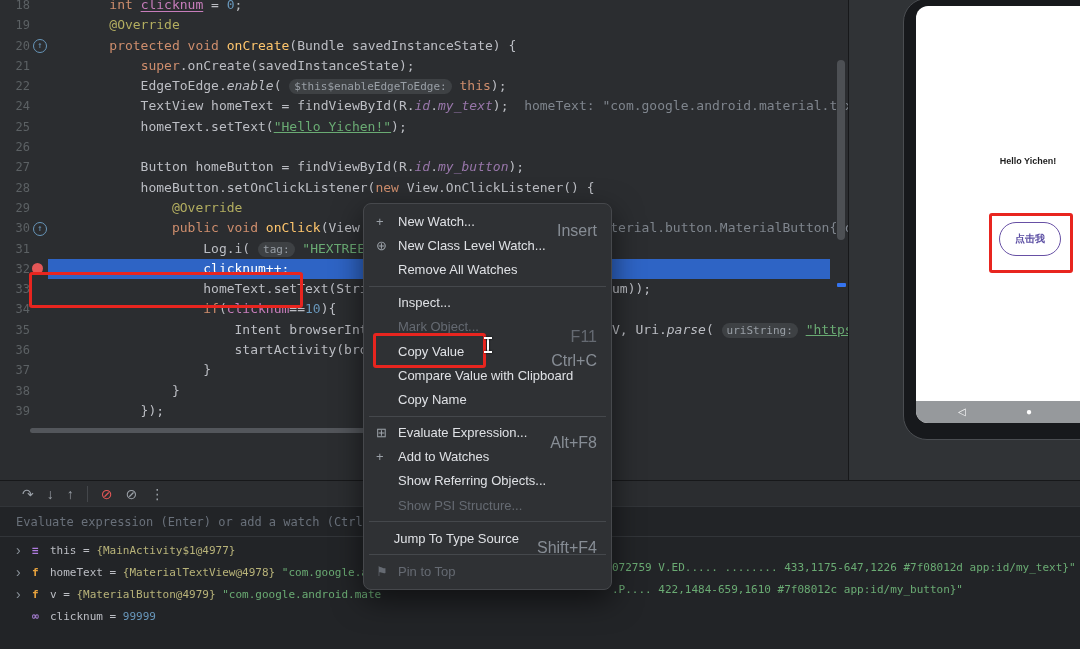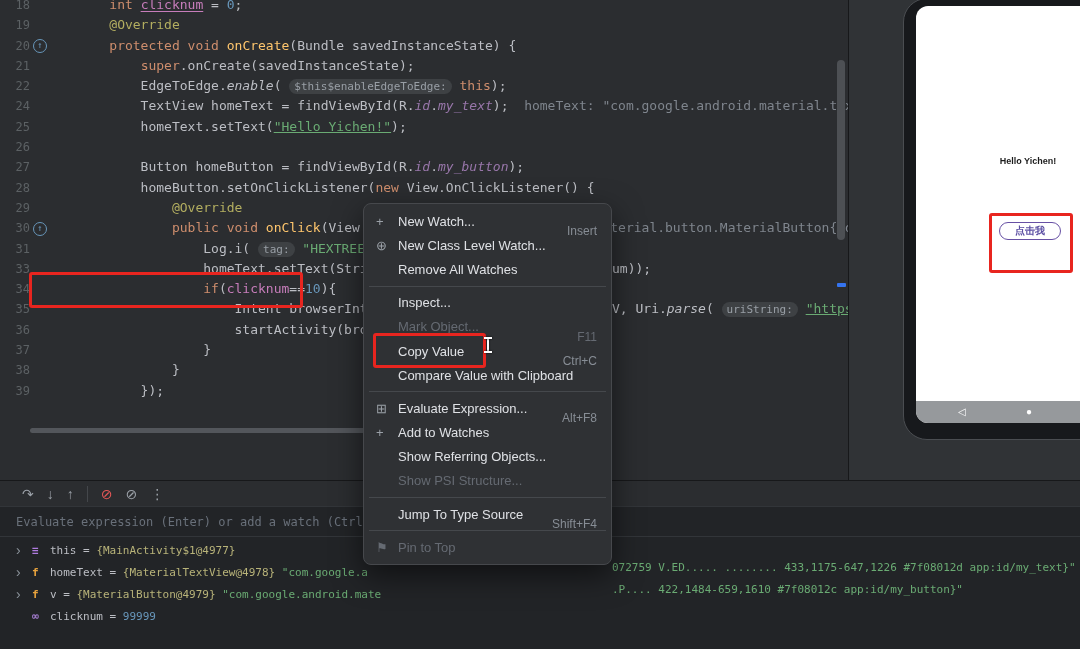--- a/index.html
+++ b/index.html
@@ -34,21 +34,21 @@
   .mexec{top:283px;background:#3574f0;}
 
   
   .devices{position:absolute;left:848px;top:0;width:232px;height:480px;background:#303336;border-left:1px solid #17181a;}
   .phone{position:absolute;left:54px;top:-2px;width:200px;height:440px;background:#17191c;
          border:1px solid #4a4d51;border-radius:24px;}
   .screen{position:absolute;left:12px;top:7px;right:-2px;bottom:16px;background:#ffffff;
           border-radius:12px 2px 2px 12px;overflow:hidden;}
   .hello{position:absolute;top:150px;left:66px;width:92px;text-align:center;font-size:9px;
          font-weight:bold;color:#1c1c1c;}
-  .devbtn{position:absolute;left:83px;top:216px;width:62px;height:18px;border-radius:17px;background:#fff;
+  .devbtn{position:absolute;left:83px;top:216px;width:62px;height:34px;border-radius:17px;background:#fff;
           border:1px solid #6750a4;color:#5b4ea3;font-weight:bold;font-size:10px;
           font-family:"DejaVu Sans","Liberation Sans",sans-serif;}
   .navbar{position:absolute;left:0;right:0;bottom:0;height:22px;background:#96999c;}
   .navtri{position:absolute;left:42px;top:5px;color:#fff;font-size:10px;line-height:12px;}
   .navhome{position:absolute;left:110px;top:5px;color:#fff;font-size:10px;line-height:12px;}
 
   
   .bottom{position:absolute;left:0;top:480px;width:1080px;height:169px;background:#222427;border-top:1px solid #17181a;}
   .dtoolbar{position:absolute;left:0;top:0;width:100%;height:26px;border-bottom:1px solid #323539;
             background:#2b2d30;display:flex;align-items:center;gap:13px;padding-left:22px;box-sizing:border-box;}
@@ -66,21 +66,21 @@
   .vn{color:#bcbec4}.vref{color:#b8b379}
 
   
   .menu{position:absolute;left:363px;top:203px;width:249px;background:#2f3134;border:1px solid #46484c;
         border-radius:8px;box-shadow:0 10px 30px rgba(0,0,0,.55);z-index:60;padding:5px 0;box-sizing:border-box;}
   .menu ul{list-style:none;margin:0;padding:0;}
   .mitem{position:relative;display:flex;align-items:center;height:24.2px;padding:0 10px 0 8px;
          font-size:13px;color:#dfe1e5;margin:0 4px;border-radius:4px;white-space:nowrap;}
   .micon{width:22px;color:#9ba1a8;font-size:13px;}
   .mlabel{flex:1;}
-  .mshort{color:#878d95;font-size:12px;margin-left:18px;margin-top:20px;}
+  .mshort{color:#878d95;font-size:16px;margin-left:18px;margin-top:20px;}
   .mitem.dis,.mitem.dis .micon,.mitem.dis .mshort{color:#656a72;}
   .mitem.sel{background:#3574f0;color:#fff;}
   .mitem.sel .mshort{color:#e8efff;}
   .msep{height:1px;background:#45484c;margin:4px 5px;}
 
   
   .annot{position:absolute;border:3px solid #e8251f;border-radius:3px;z-index:200;pointer-events:none;}
   .a1{left:29px;top:272px;width:268px;height:30px;}
   .a2{left:373px;top:333px;width:107px;height:29px;}
   .a3{left:989px;top:213px;width:78px;height:54px;}
@@ -143,20 +143,26 @@
           <div class="code"><span>            </span><span class="ann">@Override</span></div>
         </div>
         <div class="line">
           <div class="ln">30</div>
           <div class="gicon ovr">↑</div>
           <div class="code"><span>            </span><span class="kw">public</span><span> </span><span class="kw">void</span><span> </span><span class="met">onClick</span><span>(View v) {</span><span class="gh">  v: "com.google.android.material.button.MaterialButton{edf0f</span></div>
         </div>
         <div class="line">
           <div class="ln">31</div>
           <div class="code"><span>                Log.i( </span><span class="chip">tag:</span><span> </span><span class="str">"HEXTREE"</span><span>, </span></div>
+        </div>
+        <div class="line">
+          <div class="execbar"></div>
+          <div class="ln">32</div>
+          <div class="gicon bp"></div>
+          <div class="code"><span>                </span><span class="wh">clicknum++;</span></div>
         </div>
         <div class="line">
           <div class="ln">33</div>
           <div class="code"><span>                homeText.setText(Strin</span><span class="abs" style="left: 534px;"><span>um));</span></span></div>
         </div>
         <div class="line">
           <div class="ln">34</div>
           <div class="code"><span>                </span><span class="kw">if</span><span>(</span><span class="fld">clicknum</span><span>==</span><span class="num">10</span><span>){</span></div>
         </div>
         <div class="line">
@@ -268,20 +274,25 @@
         <li class="mitem">
           <span class="micon"></span>
           <span class="mlabel">Copy Value</span>
           <span class="mshort">Ctrl+C</span>
         </li>
         <li class="mitem">
           <span class="micon"></span>
           <span class="mlabel">Compare Value with Clipboard</span>
           <span class="mshort"></span>
         </li>
+        <li class="mitem">
+          <span class="micon"></span>
+          <span class="mlabel">Copy Name</span>
+          <span class="mshort"></span>
+        </li>
         <li class="msep"></li>
         <li class="mitem">
           <span class="micon">⊞</span>
           <span class="mlabel">Evaluate Expression...</span>
           <span class="mshort">Alt+F8</span>
         </li>
         <li class="mitem">
           <span class="micon">+</span>
           <span class="mlabel">Add to Watches</span>
           <span class="mshort"></span>

